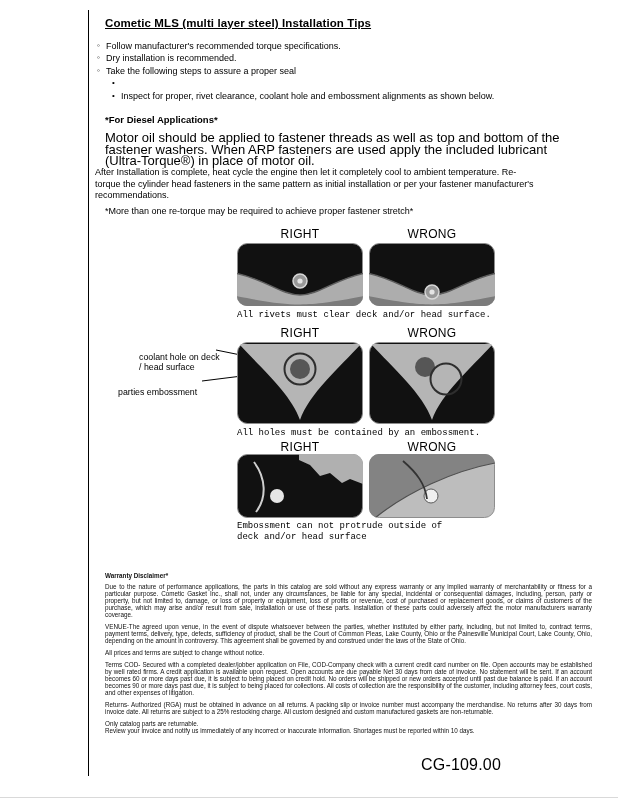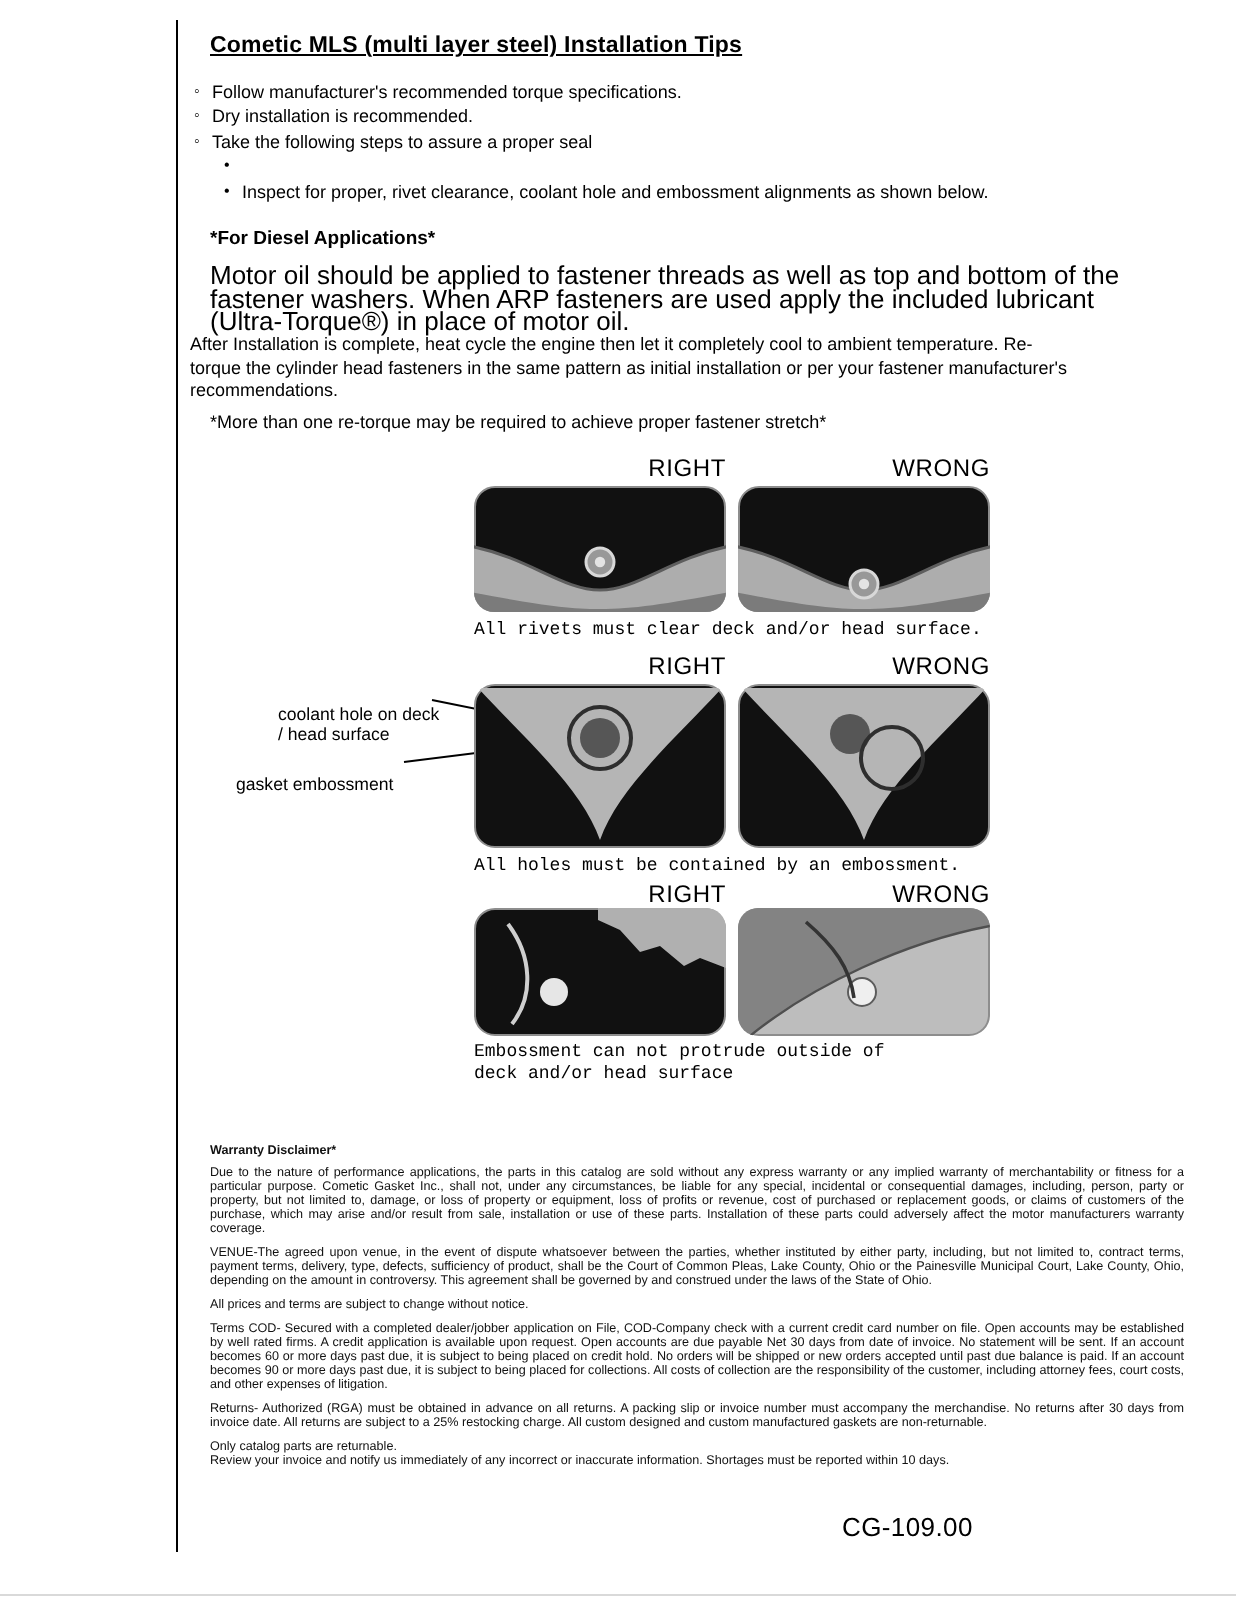--- a/index.html
+++ b/index.html
@@ -12,29 +12,29 @@
   .bottom-edge{left:0;top:797px;width:618px;height:1px;background:#d9d9d9;}
   .title{left:105px;top:17px;font-size:11.5px;font-weight:bold;text-decoration:underline;letter-spacing:.1px;}
   .bullets{left:97px;top:40px;width:492px;font-size:9px;}
   .bullets .li{display:flex;line-height:12.4px;}
   .bullets .li.sub{margin-left:15px;}
   .bullets .mk{width:9px;flex:0 0 9px;font-size:8px;line-height:12.4px;}
   .heading{left:105px;top:114px;font-size:9.5px;font-weight:bold;}
   .para1{left:105px;top:132px;width:455px;font-size:13px;line-height:11.6px;}
   .para2{left:95px;top:167px;width:442px;font-size:9px;line-height:11.6px;}
   .note{left:105px;top:206px;font-size:9px;}
-  .dlabel{width:126px;text-align:right;font-size:12px;letter-spacing:.3px;}
+  .dlabel{width:126px;text-align:center;font-size:12px;letter-spacing:.3px;}
   .caption{font-size:9px;line-height:11px;font-family:Liberation Mono, monospace;}
   .panel{display:block;}
   .ann-text{font-size:8.8px;line-height:10px;margin-top:12px;}
   .legal{left:105px;top:572px;width:487px;font-size:6.3px;line-height:7px;text-align:justify;color:#111;}
   .legal .lp{margin:0 0 5px 0;}
   .legal .lh{font-weight:bold;margin:0 0 4px 0;}
   .legal .tight{margin:0;}
-  .pagecode{left:421px;top:756px;font-size:13px;letter-spacing:.2px;}
+  .pagecode{left:421px;top:756px;font-size:16px;letter-spacing:.2px;}
 </style>
 </head>
 <body>
 
 <div class="abs left-rule"></div>
 <div class="abs bottom-edge"></div>
 
 <div class="abs title">Cometic MLS (multi layer steel) Installation Tips</div>
 
 <div class="abs bullets">
@@ -98,21 +98,21 @@
   <circle cx="63" cy="49" r="7" fill="#989898" stroke="#d8d8d8" stroke-width="1.5"></circle>
   <circle cx="63" cy="49" r="2.6" fill="#e4e4e4"></circle>
 </svg>
 
 <div class="abs caption" style="left:237px;top:310px;">All rivets must clear deck and/or head surface.</div>
 
 <div class="abs dlabel" style="left:237px;top:326px;">RIGHT</div>
 <div class="abs dlabel" style="left:369px;top:326px;">WRONG</div>
 
 <div class="abs ann-text" style="left:139px;top:340px;width:82px;">coolant hole on deck / head surface</div>
-<div class="abs ann-text" style="left:118px;top:375px;width:95px;">gasket embossment</div>
+<div class="abs ann-text" style="left:118px;top:375px;width:95px;">parties embossment</div>
 
 <svg class="abs" style="left:110px;top:336px;" width="200" height="70" viewBox="0 0 200 70">
   <line x1="106" y1="14" x2="180" y2="29" stroke="#000" stroke-width="1"></line>
   <line x1="92" y1="45" x2="172" y2="35" stroke="#000" stroke-width="1"></line>
 </svg>
 
 <svg class="abs panel" style="left:237px;top:342px;" width="126" height="82" viewBox="0 0 126 82">
   <defs>
       <clipPath id="r2c">
         <rect x="0" y="0" width="126" height="82" rx="10"></rect>

